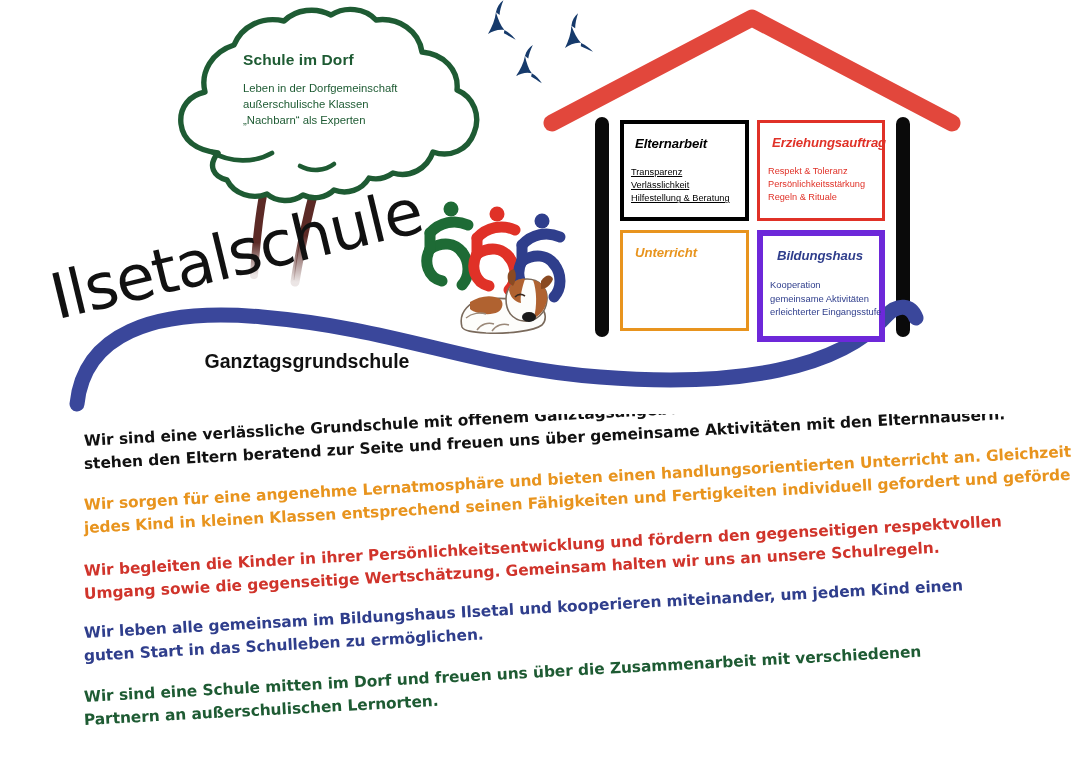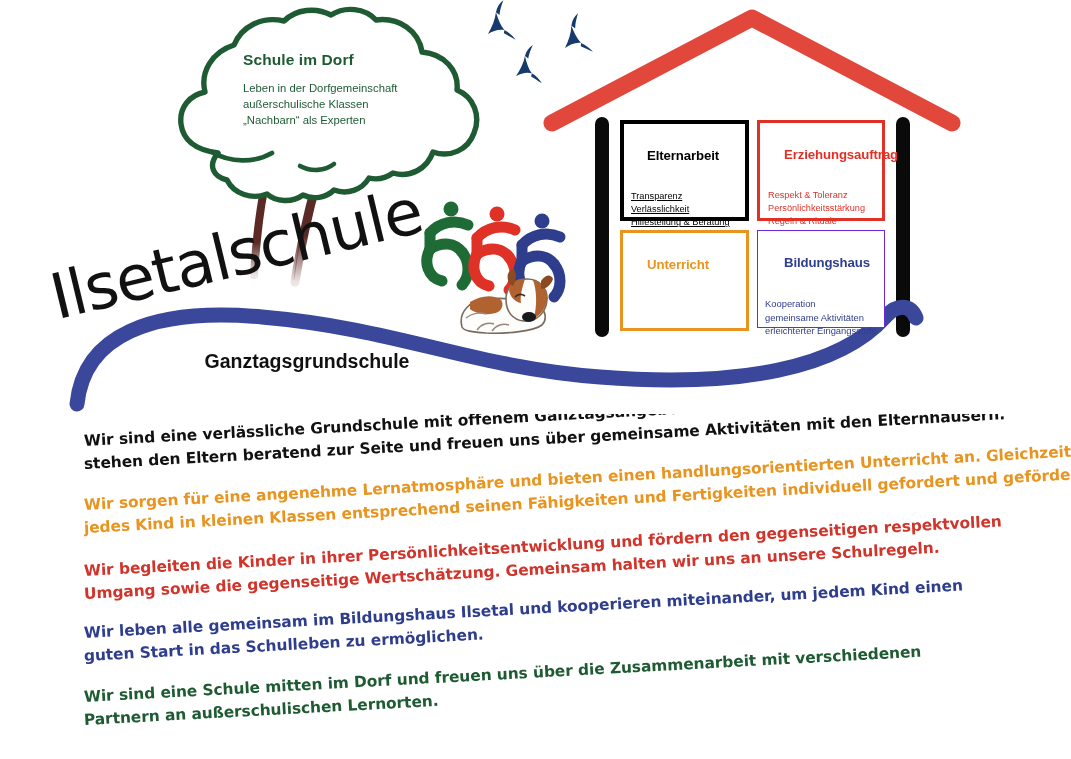--- a/index.html
+++ b/index.html
@@ -17,37 +17,37 @@
   .tree-text{position:absolute;left:243px;top:52px;width:190px;}
   .tree-title{
     font-size:15.5px;font-weight:bold;color:#1E5B33;letter-spacing:.1px;
     margin:0 0 12px 0;line-height:1;
   }
   .tree-lines{font-size:11.3px;color:#1E5B33;line-height:1.42;margin:0;}
   .tree-lines div{white-space:nowrap;}
 
   
   .box{position:absolute;background:#fff;box-sizing:border-box;}
-  .box .bt{font-weight:bold;margin:16px;line-height:1;letter-spacing:-.1px;}
+  .box .bt{font-weight:bold;margin:4px;line-height:1;letter-spacing:-.1px;font-style:italic;}
   .box .bl{margin:0;line-height:1.42;}
   .box .bl div{white-space:nowrap;}
 
   #box-eltern{left:620px;top:120px;width:129px;height:101px;border:4px solid #000;}
   #box-eltern .bt{font-size:13.2px;color:#000;padding:9px 0 0 7px;}
   #box-eltern .bl{font-size:9.2px;color:#000;padding:12px 0 0 7px;text-decoration:underline;}
 
   #box-erzieh{left:757px;top:120px;width:128px;height:101px;border:3px solid #E03127;}
   #box-erzieh .bt{font-size:13.2px;color:#E03127;padding:9px 0 0 8px;}
   #box-erzieh .bl{font-size:9.2px;color:#E03127;padding:12px 0 0 8px;}
 
   #box-unterricht{left:620px;top:230px;width:129px;height:101px;border:3px solid #E8941E;}
   #box-unterricht .bt{font-size:13.2px;color:#E8941E;padding:9px 0 0 8px;}
   #box-unterricht .bl{font-size:8.6px;color:#E8941E;padding:12px 0 0 8px;}
 
-  #box-bildung{left:757px;top:230px;width:128px;height:98px;border:1px solid #6d28d9;}
+  #box-bildung{left:757px;top:230px;width:128px;height:112px;border:6px solid #6d28d9;}
   #box-bildung .bt{font-size:13.2px;color:#2F3E8C;padding:9px 0 0 10px;}
   #box-bildung .bl{font-size:9.4px;color:#2F3E8C;padding:12px 0 0 7px;}
 
   
   #logotype{
     position:absolute;left:52px;top:262px;
     font-size:63px;font-weight:normal;color:#111;
     letter-spacing:-1px;white-space:nowrap;
     transform:rotate(-13.5deg);transform-origin:0 50%;
     font-family:"DejaVu Sans","Liberation Sans",sans-serif;

